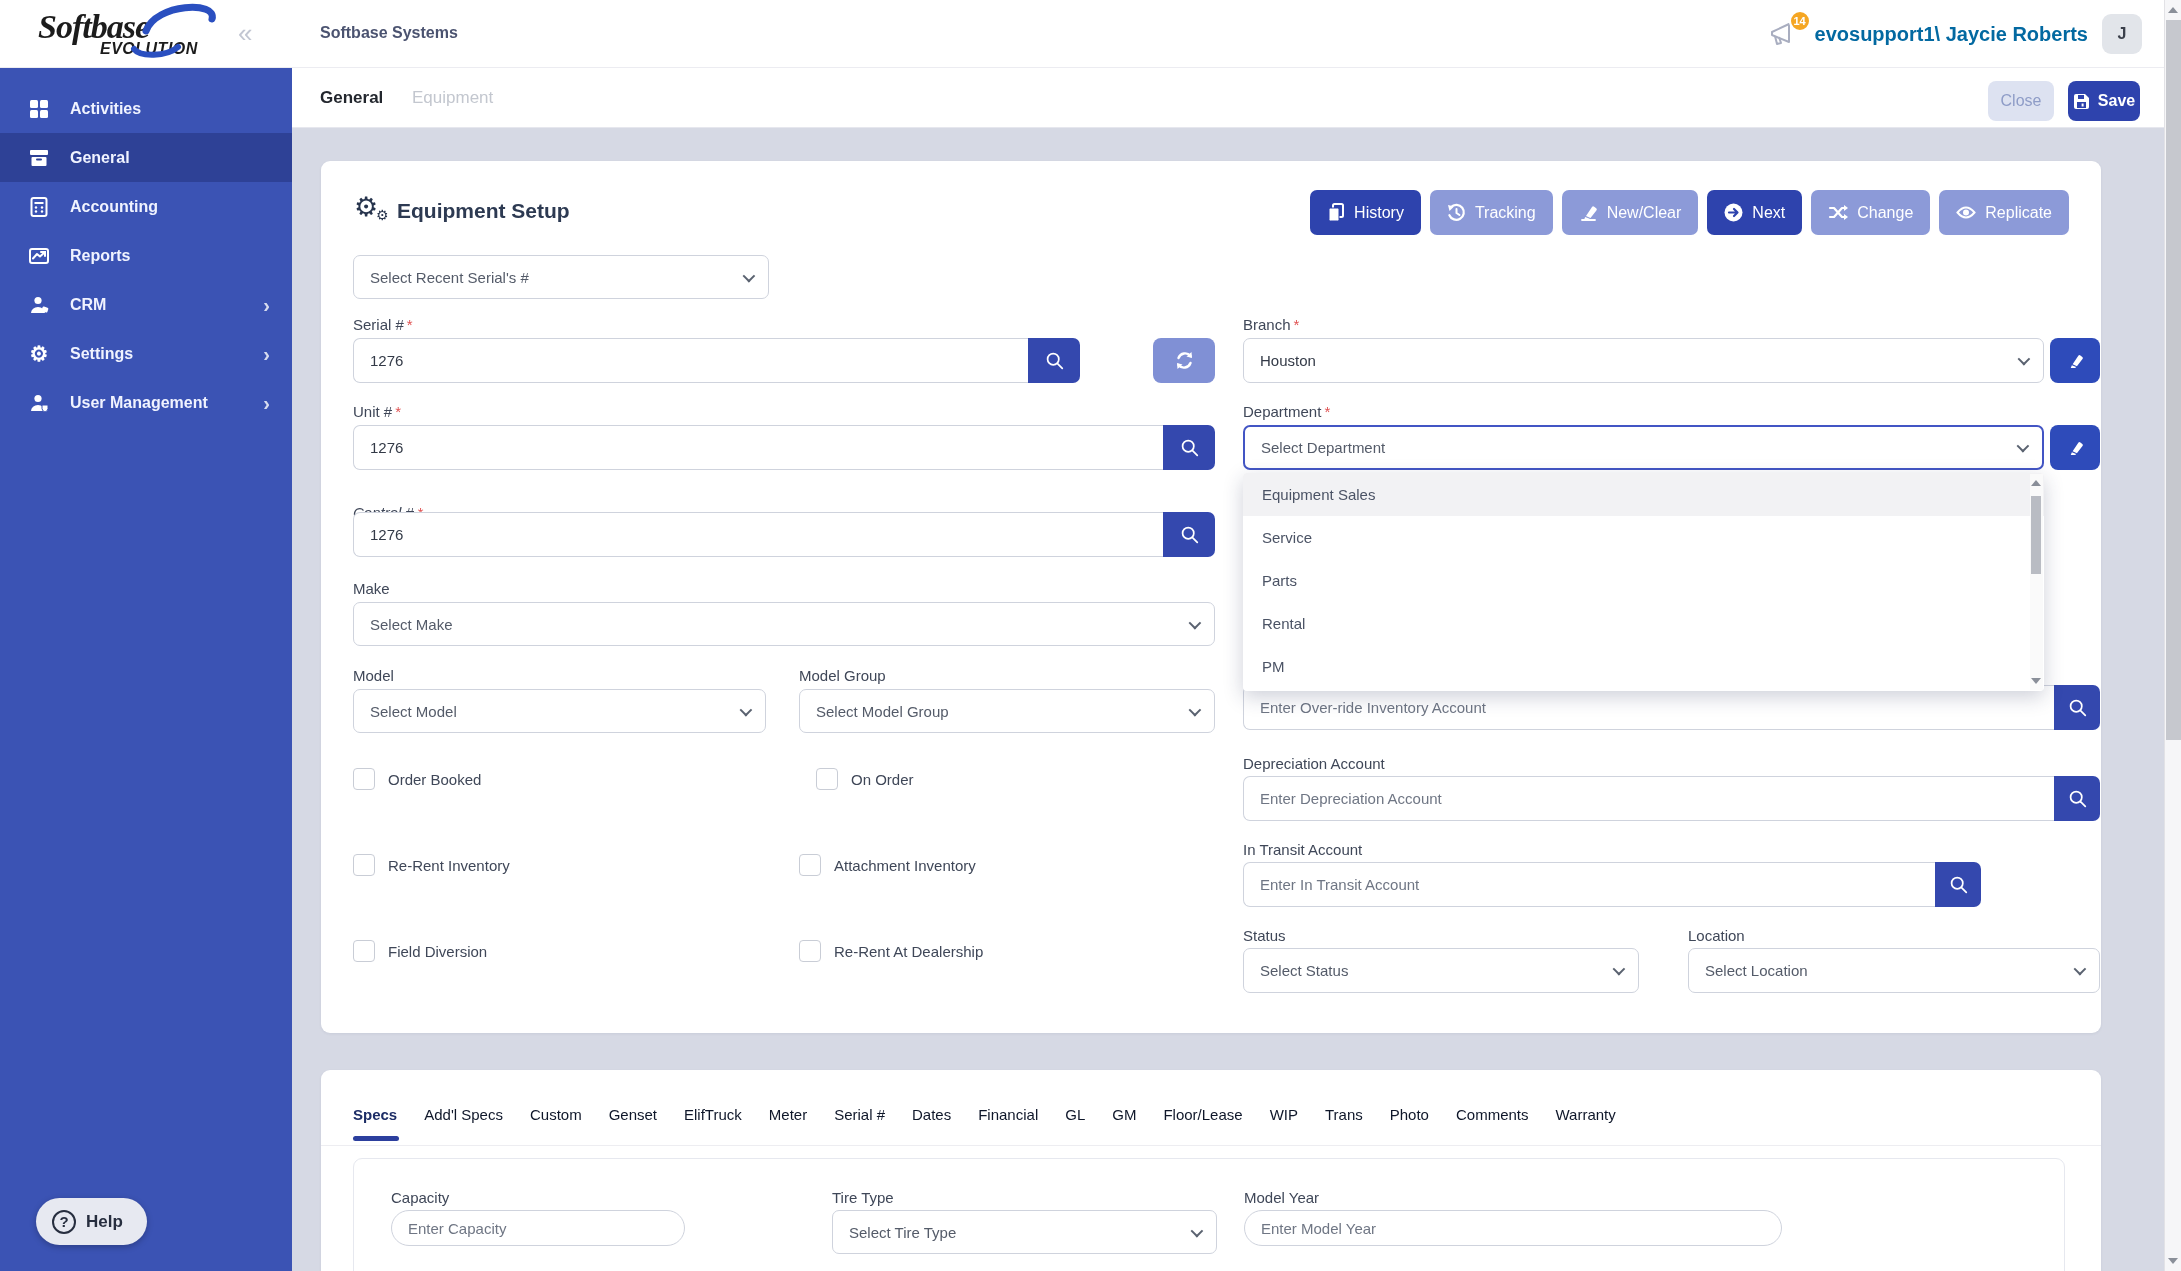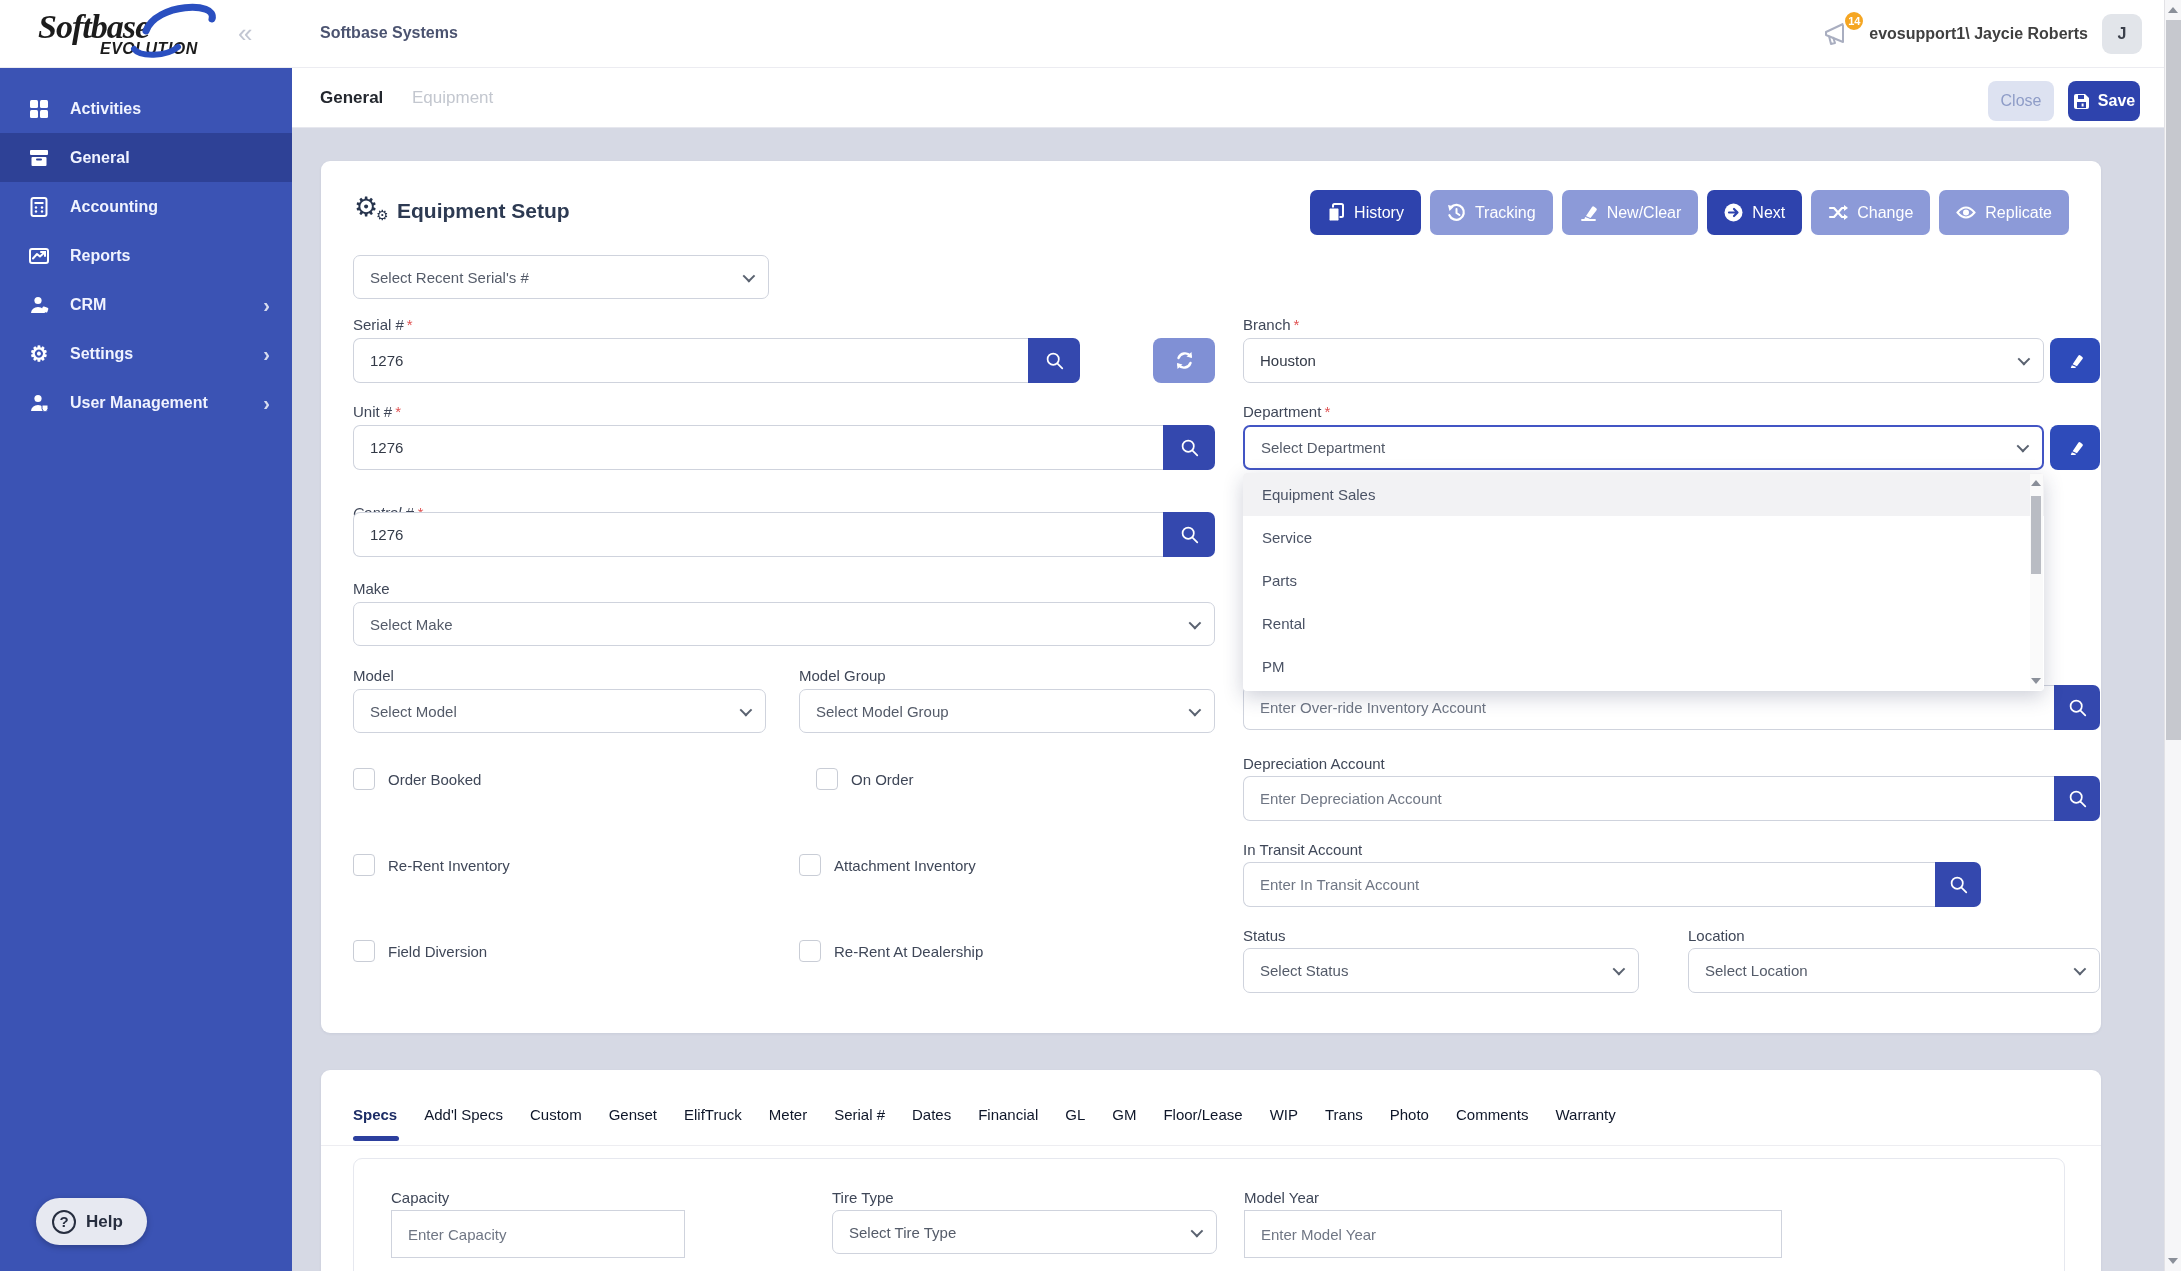--- a/index.html
+++ b/index.html
@@ -13,21 +13,21 @@
   #header { position:absolute; left:0; top:0; width:2181px; height:68px; background:#fff; border-bottom:1px solid #ececf1; z-index:30; }
   .logo-wrap { position:absolute; left:38px; top:8px; width:200px; height:54px; }
   .logo-main { font-family:"Liberation Serif", serif; font-style:italic; font-weight:700; font-size:34px; color:#1c1c1c; letter-spacing:-1px; }
   .logo-sub { font-family:"Liberation Sans", sans-serif; font-style:italic; font-weight:700; font-size:16px; color:#1c1c1c; letter-spacing:0.5px; margin-left:62px; margin-top:-6px; }
   .logo-swoosh { position:absolute; left:88px; top:-7px; }
   .collapse { position:absolute; left:238px; top:18px; font-size:26px; color:#c2c6d2; cursor:pointer; }
   .breadcrumb { position:absolute; left:320px; top:24px; font-size:16px; font-weight:700; color:#4b5370; }
   .hdr-right { position:absolute; right:39px; top:0; height:68px; display:flex; align-items:center; gap:14px; }
   .bell { position:relative; width:34px; height:30px; }
   .badge { position:absolute; right:-10px; top:-9px; min-width:22px; height:22px; border-radius:11px; background:#f5a623; color:#fff; font-size:11px; font-weight:700; display:flex; align-items:center; justify-content:center; border:2px solid #fff; }
-  .user-name { font-size:16px; font-weight:700; color:#404040; }
+  .user-name { font-size:20px; font-weight:700; color:#0369a1; }
   .avatar { width:40px; height:40px; border-radius:9px; background:#e2e5ea; color:#3a3f4a; font-size:16px; font-weight:700; display:flex; align-items:center; justify-content:center; }
 
   
   #sidebar { position:absolute; left:0; top:68px; width:292px; height:1203px; background:#3b53b4; z-index:20; }
   .side-item { height:49px; display:flex; align-items:center; padding:0 22px 0 26px; color:#f0f3ff; font-size:16px; font-weight:600; cursor:pointer; }
   .side-item .icon { width:26px; height:22px; margin-right:18px; display:flex; align-items:center; justify-content:center; }
   .side-item.active { background:#2e4196; }
   .side-item .grow { flex:1; }
   .side-chev { font-size:20px; color:rgba(255,255,255,.8); line-height:1; }
   .help-pill { position:absolute; left:36px; bottom:26px; height:47px; padding:0 24px 0 16px; background:#e7e9f1; border-radius:24px; display:flex; align-items:center; gap:10px; font-size:17px; font-weight:700; color:#272e3f; cursor:pointer; box-shadow:0 2px 6px rgba(0,0,0,.25); }
@@ -83,21 +83,21 @@
   .tri-up { width:0; height:0; border-left:5px solid transparent; border-right:5px solid transparent; border-bottom:6px solid #8a8f99; position:absolute; left:1px; top:6px; }
   .tri-dn { width:0; height:0; border-left:5px solid transparent; border-right:5px solid transparent; border-top:6px solid #8a8f99; position:absolute; left:1px; bottom:6px; }
 
   
   .spec-tabs { position:absolute; left:32px; top:36px; display:flex; gap:27px; }
   .spec-tab { font-size:15px; color:#0f172a; cursor:pointer; white-space:nowrap; }
   .spec-tab.active { color:#1d2d66; font-weight:700; }
   .spec-underline { position:absolute; left:32px; top:66px; width:46px; height:5px; background:#2c3f9e; border-radius:3px; }
   .spec-divider { position:absolute; left:0; top:75px; width:100%; height:1px; background:#ededf1; }
   .spec-box { position:absolute; left:32px; top:88px; width:1712px; height:200px; border:1px solid #e6e8ef; border-radius:9px; }
-  .tinput { position:absolute; height:48px; border:1px solid #cfd3dd; border-radius:0; padding:0 16px; font-size:15px; color:#333a47; font-family:inherit; outline:none; }
+  .tinput { position:absolute; height:36px; border:1px solid #cfd3dd; border-radius:18px; padding:0 16px; font-size:15px; color:#333a47; font-family:inherit; outline:none; }
   .tinput::placeholder { color:#6f7684; opacity:1; }
 
   
   #vscroll { position:absolute; right:0; top:0; width:17px; height:1271px; background:#f6f6f8; border-left:1px solid #e2e2e6; z-index:40; }
   #vscroll .thumb { position:absolute; left:1px; top:20px; width:15px; height:720px; background:#c6c8ce; }
   #vscroll .tri-up { left:3px; top:7px; }
   #vscroll .tri-dn { left:3px; bottom:7px; }
 </style>
 </head>
 <body>

